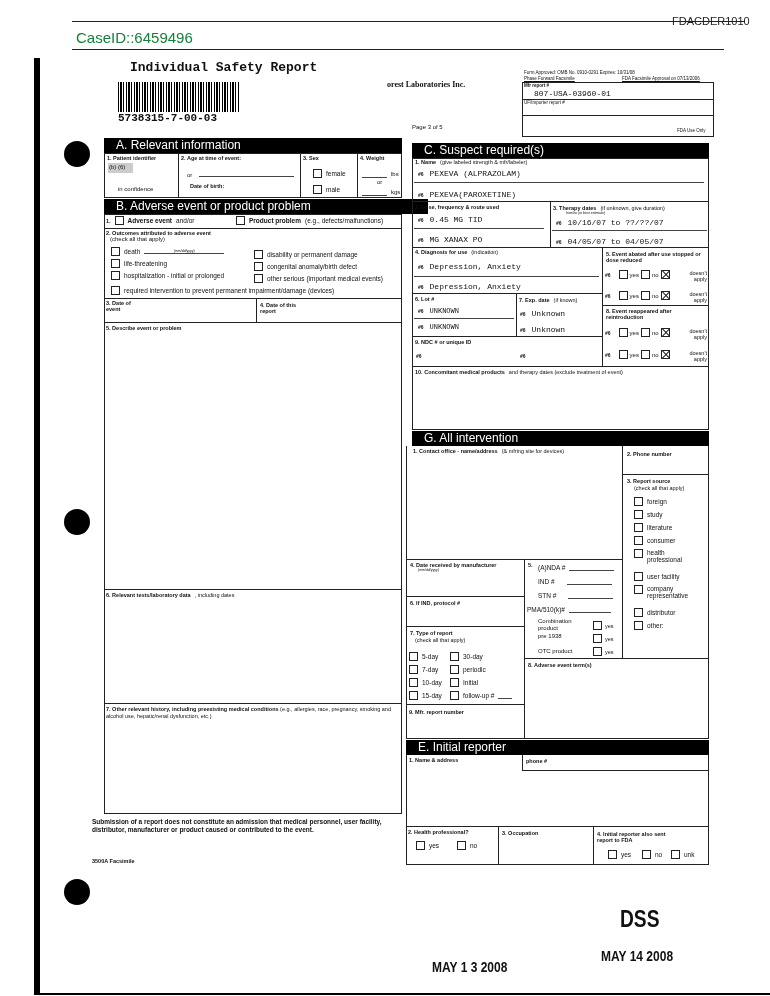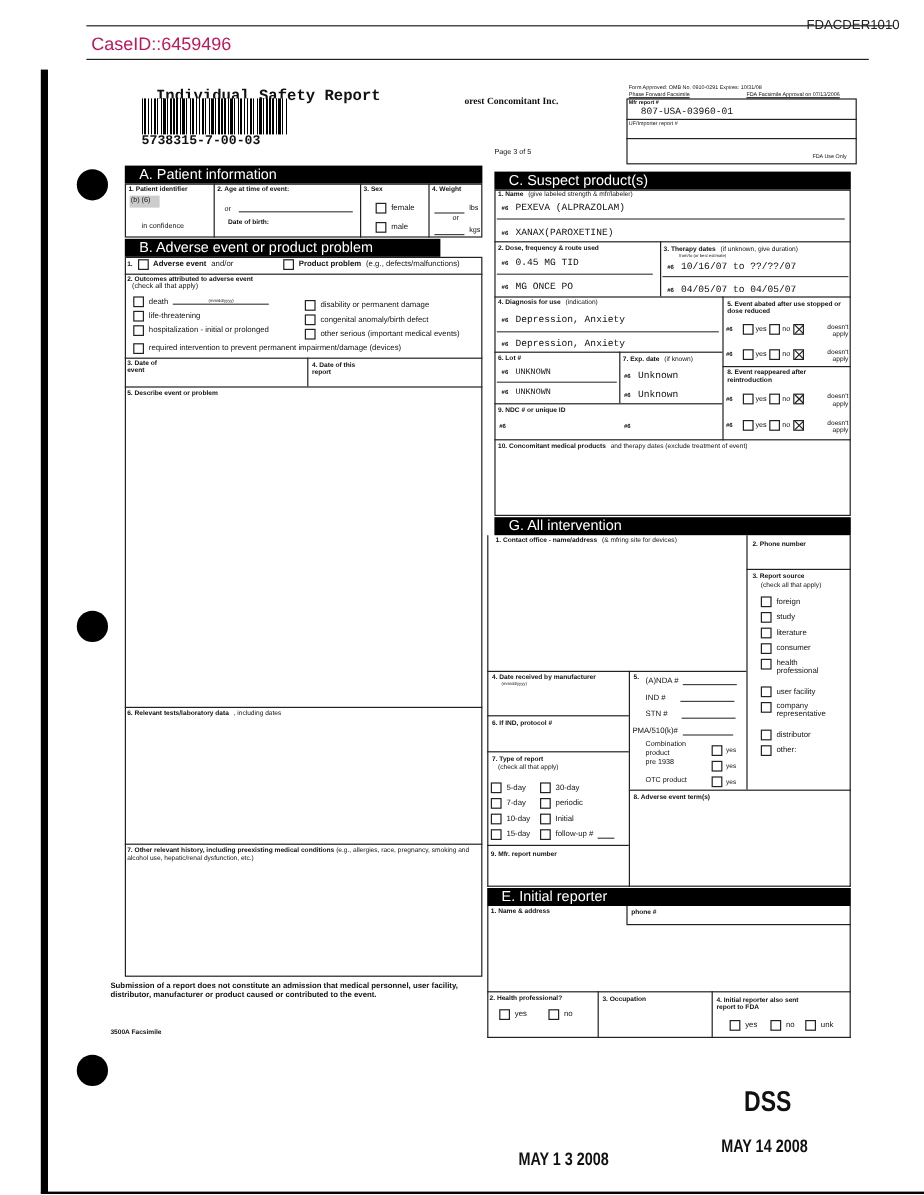--- a/index.html
+++ b/index.html
@@ -1,20 +1,20 @@
 <!DOCTYPE html>
 <html><head>
 <meta charset="utf-8">
 <style>
 *{box-sizing:border-box;margin:0;padding:0}
 body{width:770px;height:996px;background:#fff;position:relative;overflow:hidden;font-family:"Liberation Sans",sans-serif;color:#111}
 .abs{position:absolute}
 .hline{position:absolute;height:1px;background:#222}
 .doc-id{font-size:11px;color:#222}
-.case-id{font-size:15px;color:#be185d}
+.case-id{font-size:15px;color:#15803d}
 .leftbar{position:absolute;left:34px;top:58px;width:6px;height:936px;background:#000}
 .bottomline{position:absolute;left:34px;top:993px;width:736px;height:2px;background:#000}
 .hole{position:absolute;width:26px;height:26px;border-radius:50%;background:#000}
 .mono{font-family:"Liberation Mono",monospace}
 .serif{font-family:"Liberation Serif",serif}
 .hdr{position:absolute;background:#000;color:#fff;font-size:12px;padding-left:12px;line-height:15px;height:15px}
 .box{position:absolute;border:1px solid #222}
 .lbl{position:absolute;font-size:5.5px;font-weight:bold;line-height:6px}
 .txt{position:absolute;font-size:6px;line-height:7px}
 .cb{display:inline-block;width:9px;height:9px;border:1px solid #222;vertical-align:middle;background:#fff;position:relative}
@@ -34,38 +34,38 @@
 <div class="abs doc-id" style="left:672px;top:15px;">FDACDER1010</div>
 <div class="abs case-id" style="left:76px;top:29px;">CaseID::6459496</div>
 <div class="hline" style="left:72px;top:49px;width:652px;"></div>
 
 <div class="leftbar"></div>
 <div class="bottomline"></div>
 <div class="hole" style="left:64px;top:141px;"></div>
 <div class="hole" style="left:64px;top:509px;"></div>
 <div class="hole" style="left:64px;top:879px;"></div>
 
-<div class="abs mono" style="left:130px;top:72px;font-size:13px;font-weight:bold;text-align:right;">Individual Safety Report</div>
+<div class="abs mono" style="left:130px;top:60px;font-size:13px;font-weight:bold;text-align:right;">Individual Safety Report</div>
 <div class="barcode"></div>
 <div class="abs mono" style="left:118px;top:112px;font-size:11px;font-weight:bold;">5738315-7-00-03</div>
-<div class="abs serif" style="left:387px;top:80px;font-size:8px;font-weight:bold;">orest Concomitant Inc.</div>
+<div class="abs serif" style="left:387px;top:80px;font-size:8px;font-weight:bold;">orest Laboratories Inc.</div>
 <div class="abs" style="left:412px;top:124px;font-size:6px;">Page 3 of 5</div>
 
 <div class="abs" style="left:524px;top:70px;font-size:4.5px;">Form Approved: OMB No. 0910-0291 Expires: 10/31/08</div>
 <div class="abs" style="left:524px;top:76px;font-size:4.5px;text-decoration:underline;">Phase Forward Facsimile</div>
 <div class="abs" style="left:622px;top:76px;font-size:4.5px;text-decoration:underline;">FDA Facsimile Approval on 07/13/2006</div>
 <div class="box" style="left:522px;top:82px;width:192px;height:55px;"></div>
 <div class="abs" style="left:524px;top:83px;font-size:4.5px;font-weight:bold;">Mfr report #</div>
 <div class="val" style="left:534px;top:89px;">807-USA-03960-01</div>
 <div class="hline" style="left:522px;top:99px;width:192px;"></div>
 <div class="abs" style="left:524px;top:100px;font-size:4.5px;">UF/Importer report #</div>
 <div class="hline" style="left:522px;top:115px;width:192px;"></div>
 <div class="abs" style="left:677px;top:128px;font-size:4.5px;">FDA Use Only</div>
 
-<div class="hdr" style="left:104px;top:138px;width:298px;">A.  Patient information</div>
+<div class="hdr" style="left:104px;top:138px;width:298px;">A.  Relevant information</div>
 <div class="box" style="left:104px;top:153px;width:298px;height:45px;"></div>
 <div class="abs" style="left:178px;top:153px;width:1px;height:45px;background:#222"></div>
 <div class="abs" style="left:300px;top:153px;width:1px;height:45px;background:#222"></div>
 <div class="abs" style="left:357px;top:153px;width:1px;height:45px;background:#222"></div>
 <div class="lbl" style="left:107px;top:155px;">1. Patient identifier</div>
 <div class="abs" style="left:108px;top:163px;width:25px;height:10px;background:#ccc;font-size:6px;padding:1px;">(b) (6)</div>
 <div class="txt" style="left:118px;top:186px;">in confidence</div>
 <div class="lbl" style="left:181px;top:155px;width:60px;">2. Age at time of event:</div>
 <div class="txt" style="left:187px;top:172px;">or</div>
 <div class="ul" style="left:199px;top:176px;width:95px;"></div>
@@ -79,21 +79,21 @@
     <span class="cb"></span>
     <span>male</span>
   </div>
 <div class="lbl" style="left:360px;top:155px;">4. Weight</div>
 <div class="ul" style="left:362px;top:177px;width:25px;"></div>
 <div class="txt" style="left:391px;top:171px;">lbs</div>
 <div class="txt" style="left:377px;top:179px;">or</div>
 <div class="ul" style="left:362px;top:195px;width:25px;"></div>
 <div class="txt" style="left:391px;top:189px;">kgs</div>
 
-<div class="hdr" style="left:104px;top:199px;width:263px;">B.  Adverse event or product problem</div>
+<div class="hdr" style="left:104px;top:199px;width:324px;">B.  Adverse event or product problem</div>
 <div class="box" style="left:104px;top:214px;width:298px;height:600px;"></div>
 <div class="row" style="left:106px;top:216px;">
     <span style="font-weight:bold;font-size:5.5px">1.</span>
     <span class="cb"></span>
     <b>Adverse event</b>
     <span>and/or</span>
   </div>
 <div class="row" style="left:236px;top:216px;">
     <span class="cb"></span>
     <b>Product problem</b>
@@ -141,34 +141,34 @@
 <div class="row" style="left:106px;top:592px;font-size:5.5px;">
     <b>6. Relevant tests/laboratory data</b>
     <span>, including dates</span>
   </div>
 <div class="hline" style="left:104px;top:703px;width:298px;"></div>
 <div class="abs" style="left:106px;top:706px;width:290px;font-size:5.5px;line-height:7px;"><b>7. Other relevant history, including preexisting medical conditions</b> <span>(e.g., allergies, race, pregnancy, smoking and alcohol use, hepatic/renal dysfunction, etc.)</span></div>
 
 <div class="abs" style="left:92px;top:818px;width:300px;font-size:6.5px;font-weight:bold;line-height:8px;">Submission of a report does not constitute an admission that medical personnel, user facility, distributor, manufacturer or product caused or contributed to the event.</div>
 <div class="abs" style="left:92px;top:858px;font-size:5.5px;font-weight:bold;">3500A Facsimile</div>
 
-<div class="hdr" style="left:412px;top:143px;width:297px;">C.  Suspect product(s)</div>
+<div class="hdr" style="left:412px;top:143px;width:297px;">C.  Suspect required(s)</div>
 <div class="box" style="left:412px;top:158px;width:297px;height:272px;"></div>
 <div class="row" style="left:415px;top:159px;font-size:5.5px;">
     <b>1. Name</b>
     <span>(give labeled strength &amp; mfr/labeler)</span>
   </div>
 <div class="val" style="left:418px;top:169px;"><span class="tag">#6</span><span>PEXEVA (ALPRAZOLAM)</span></div>
 <div class="ul" style="left:414px;top:182px;width:290px;"></div>
-<div class="val" style="left:418px;top:190px;"><span class="tag">#6</span><span>XANAX(PAROXETINE)</span></div>
+<div class="val" style="left:418px;top:190px;"><span class="tag">#6</span><span>PEXEVA(PAROXETINE)</span></div>
 <div class="hline" style="left:412px;top:201px;width:297px;"></div>
 <div class="lbl" style="left:415px;top:204px;">2. Dose, frequency &amp; route used</div>
 <div class="val" style="left:418px;top:215px;"><span class="tag">#6</span><span>0.45 MG TID</span></div>
 <div class="ul" style="left:414px;top:228px;width:130px;"></div>
-<div class="val" style="left:418px;top:235px;"><span class="tag">#6</span><span>MG ONCE PO</span></div>
+<div class="val" style="left:418px;top:235px;"><span class="tag">#6</span><span>MG XANAX PO</span></div>
 <div class="abs" style="left:550px;top:201px;width:1px;height:46px;background:#222"></div>
 <div class="row" style="left:553px;top:205px;font-size:5.5px;">
     <b>3. Therapy dates</b>
     <span>(if unknown, give duration)</span>
   </div>
 <div class="abs" style="left:566px;top:211px;font-size:3.5px;">from/to (or best estimate)</div>
 <div class="val" style="left:556px;top:218px;"><span class="tag">#6</span><span>10/16/07 to ??/??/07</span></div>
 <div class="ul" style="left:552px;top:230px;width:155px;"></div>
 <div class="val" style="left:556px;top:237px;"><span class="tag">#6</span><span>04/05/07 to 04/05/07</span></div>
 <div class="hline" style="left:412px;top:247px;width:297px;"></div>

